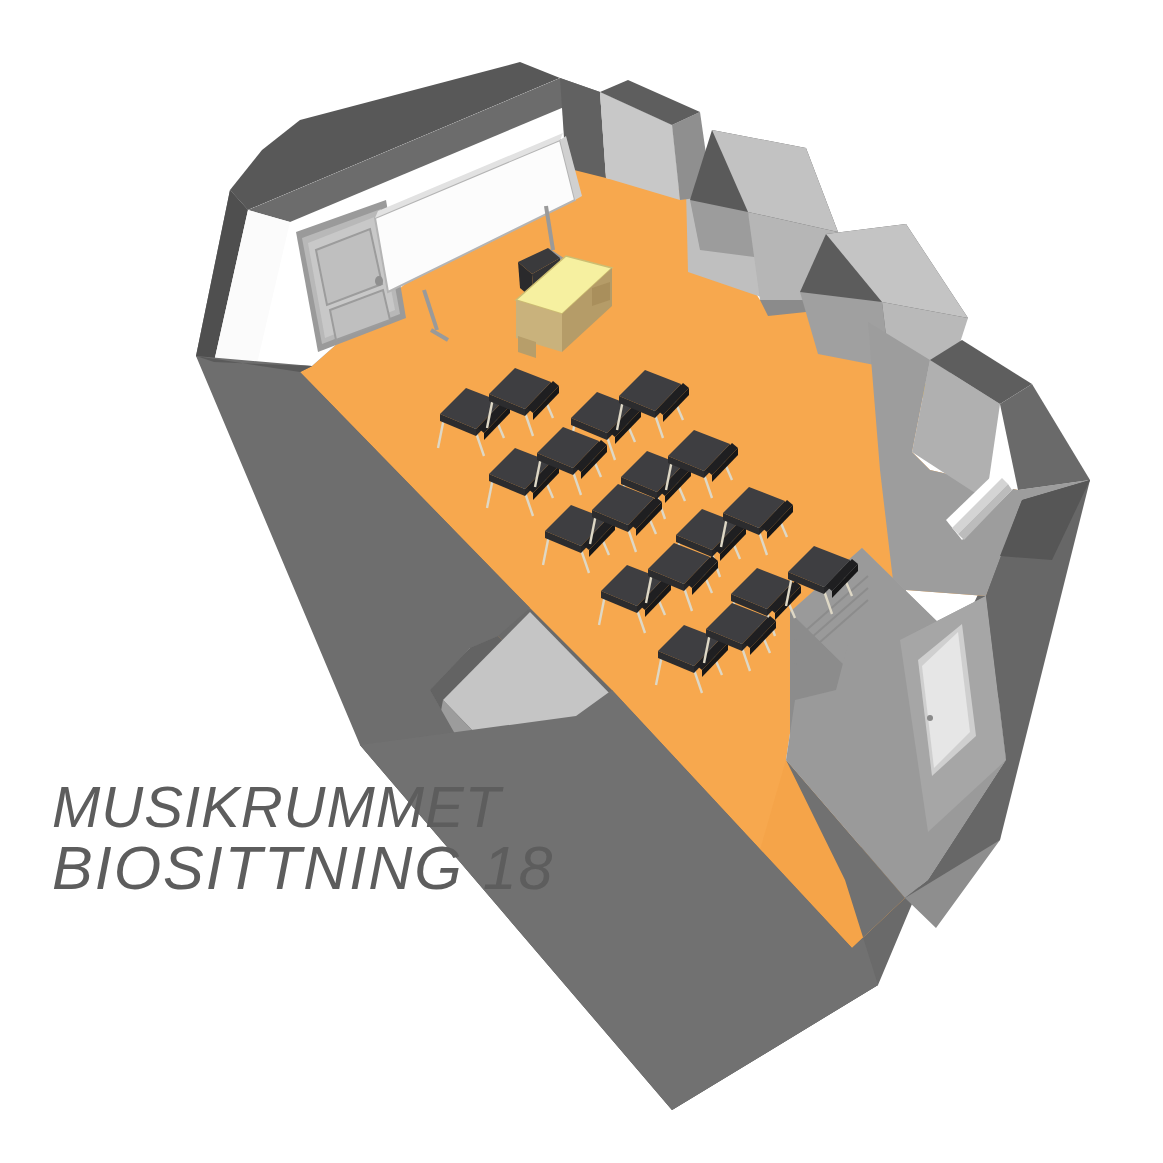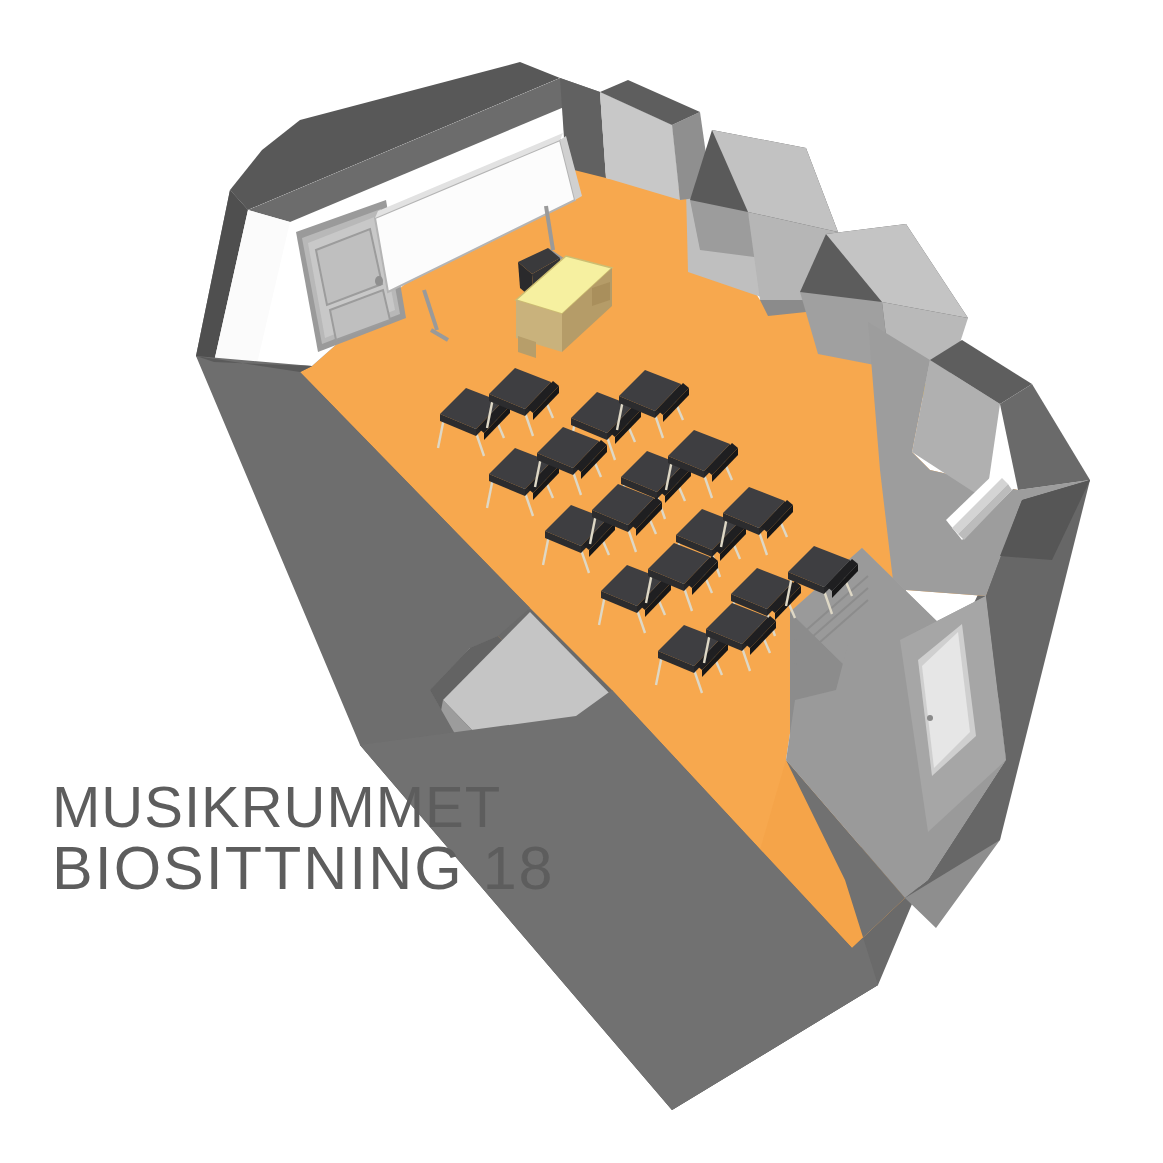--- a/index.html
+++ b/index.html
@@ -1,18 +1,18 @@
 <!DOCTYPE html>
 <html><head>
 <meta charset="utf-8">
 <style>
   html,body{margin:0;padding:0;background:#fff;}
   body{width:1163px;height:1163px;overflow:hidden;
        font-family:"Liberation Sans",sans-serif;}
-  #stage{position:relative;width:1163px;height:983px;background:#ffffff;}
+  #stage{position:relative;width:1163px;height:983px;background:#ffffff;font-style:italic;}
   svg.scene{position:absolute;left:0;top:0;width:1163px;height:1163px;display:block;}
   .cap{position:absolute;left:52px;bottom:88px;color:#5d5d5d;
        font-family:"Liberation Sans",sans-serif;font-weight:300;letter-spacing:1px;}
   .cap .t1{font-size:58px;line-height:64px;display:block;}
   .cap .t2{font-size:61px;line-height:54px;display:block;margin-top:2px;letter-spacing:2px;}
 </style>
 </head>
 <body>
 
 <div id="stage">

